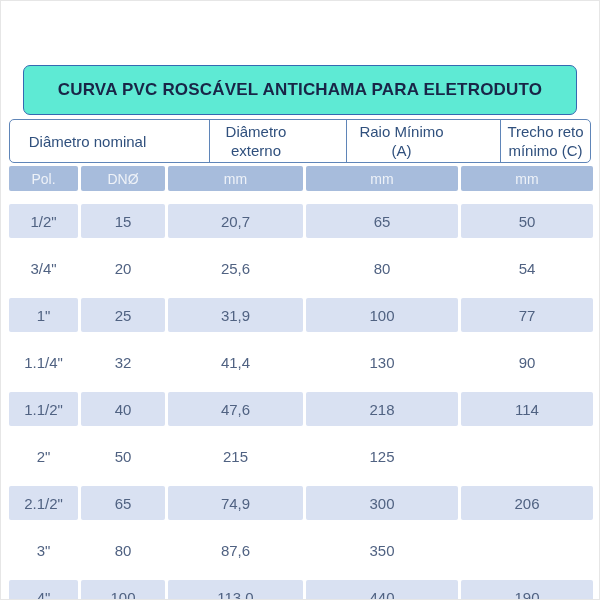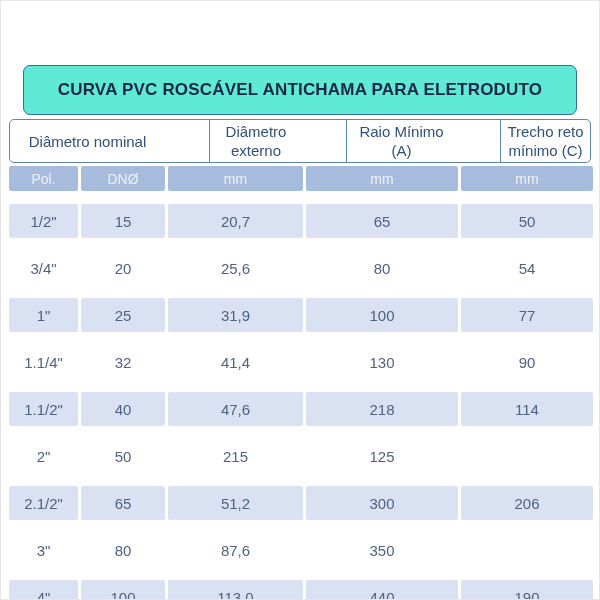--- a/index.html
+++ b/index.html
@@ -146,21 +146,21 @@
     <div class="row">
       <div class="cell">2"</div>
       <div class="cell">50</div>
       <div class="cell">215</div>
       <div class="cell">125</div>
     </div>
 
     <div class="row alt">
       <div class="cell">2.1/2"</div>
       <div class="cell">65</div>
-      <div class="cell">51,2</div>
+      <div class="cell">74,9</div>
       <div class="cell">300</div>
       <div class="cell">206</div>
     </div>
 
     <div class="row">
       <div class="cell">3"</div>
       <div class="cell">80</div>
       <div class="cell">87,6</div>
       <div class="cell">350</div>
     </div>

